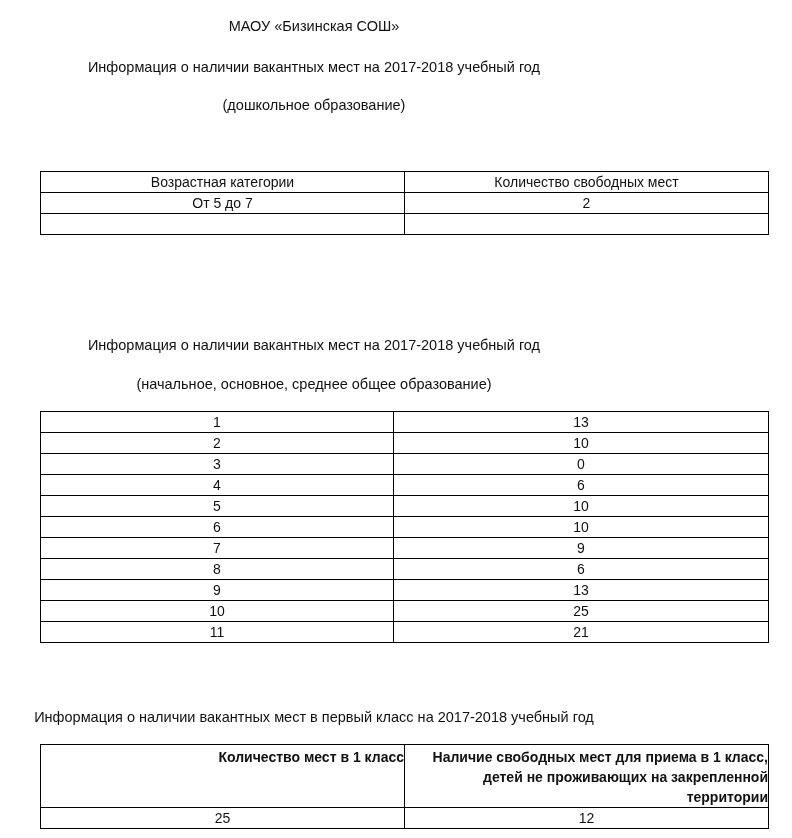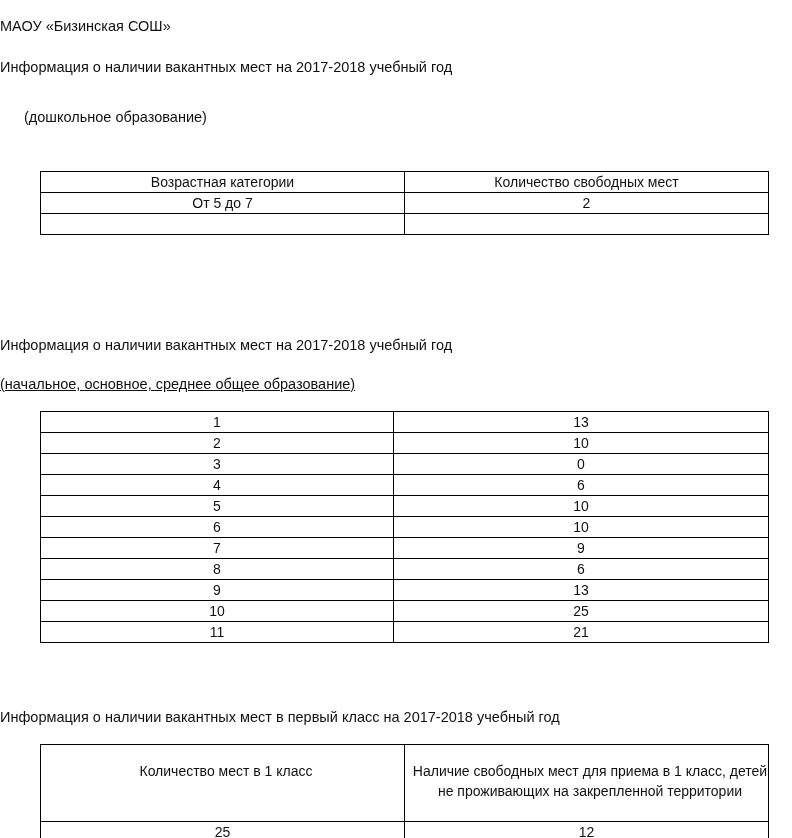--- a/index.html
+++ b/index.html
@@ -2,45 +2,45 @@
 <html><head>
 <meta charset="utf-8">
 <style>
   html, body { margin: 0; padding: 0; background: #ffffff; }
   body {
     width: 792px; height: 838px; position: relative; overflow: hidden;
     font-family: "Liberation Sans", sans-serif; color: #111111;
     font-size: 14px;
   }
   .line {
-    position: absolute; left: 0; width: 628px; text-align: left;
+    position: absolute; left: 0; width: 628px; text-align: center;
     font-size: 14.5px; line-height: 18px; white-space: nowrap;
   }
   table {
     position: absolute; border-collapse: collapse; table-layout: fixed;
     font-size: 14px;
   }
   td {
     border: 1.6px solid #000; padding: 0; text-align: center;
     line-height: 18px; vertical-align: middle; overflow: hidden;
   }
   #t1 { left: 40px; top: 171px; width: 728px; padding-left: 40px; }
   #t1 td { height: 20px; }
   #t2 { left: 40px; top: 411px; width: 728px; }
   #t2 td { height: 20px; }
   #t3 { left: 40px; top: 744px; width: 728px; }
-  #t3 td.hdr { height: 60px; text-align: center; vertical-align: top; padding: 16px 0 0 7px; line-height: 20px; }
+  #t3 td.hdr { height: 60px; text-align: right; vertical-align: top; padding: 2px 0 0 7px; line-height: 20px; font-weight: bold; }
   #t3 td.val { height: 20px; }
 </style>
 </head>
 <body>
 
 <div class="line" style="top:17px;">МАОУ «Бизинская СОШ»</div>
 <div class="line" style="top:58px;">Информация о наличии вакантных мест на 2017-2018 учебный год</div>
-<div class="line" style="top:108px;padding-left:24px;">(дошкольное образование)</div>
+<div class="line" style="top:96px;">(дошкольное образование)</div>
 
 <table id="t1">
   <colgroup>
       <col style="width:364px">
       <col style="width:364px">
     </colgroup>
   <tbody>
       <tr>
     <td>Возрастная категории</td>
     <td>Количество свободных мест</td>
@@ -50,21 +50,21 @@
     <td>2</td>
   </tr>
   <tr>
     <td></td>
     <td></td>
   </tr>
 </tbody>
   </table>
 
 <div class="line" style="top:336px;">Информация о наличии вакантных мест на 2017-2018 учебный год</div>
-<div class="line" style="top:375px;text-decoration:underline;">(начальное, основное, среднее общее образование)</div>
+<div class="line" style="top:375px;">(начальное, основное, среднее общее образование)</div>
 
 <table id="t2">
   <colgroup>
       <col style="width:353px">
       <col style="width:375px">
     </colgroup>
   <tbody id="t2body">
   <tr>
         <td>1</td>
         <td>13</td>

